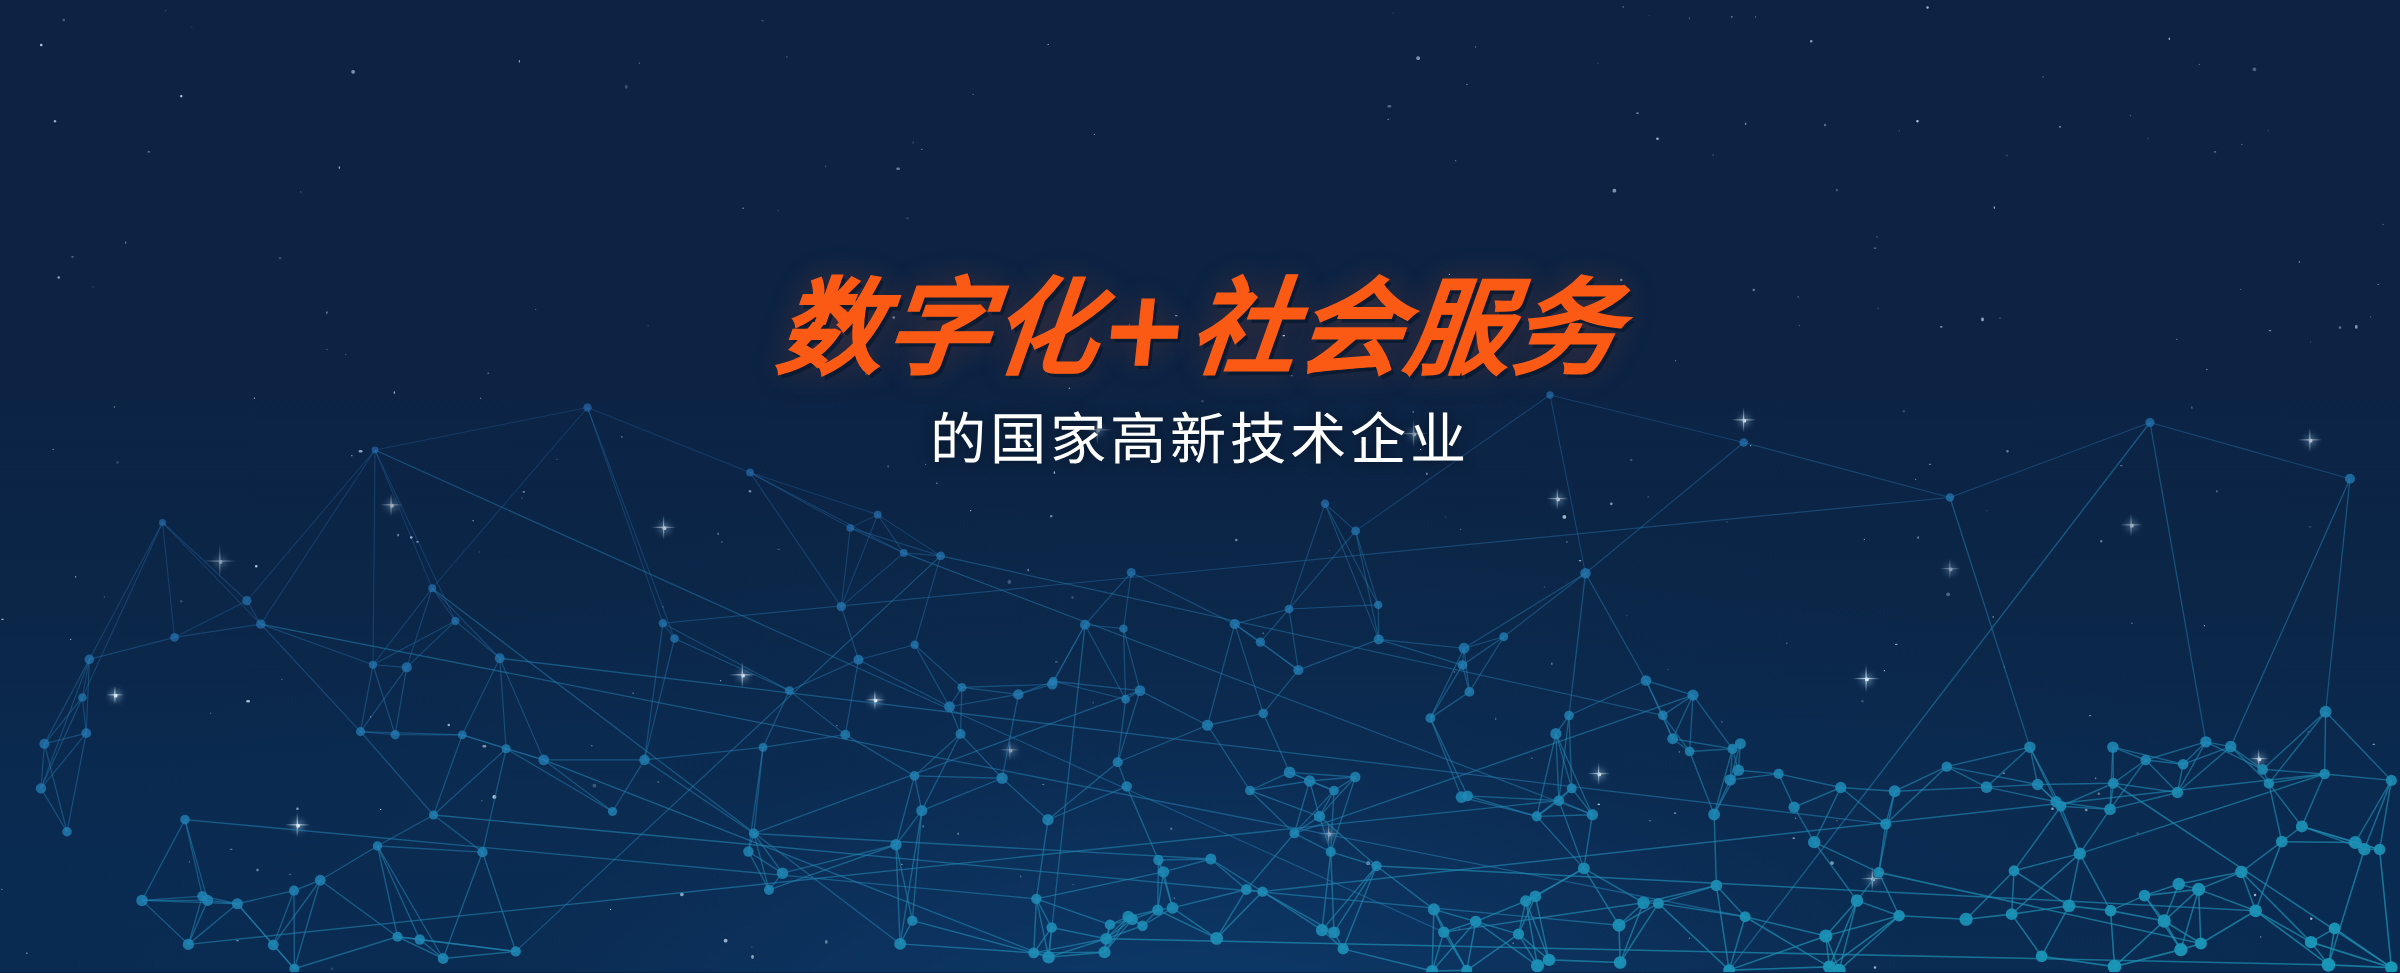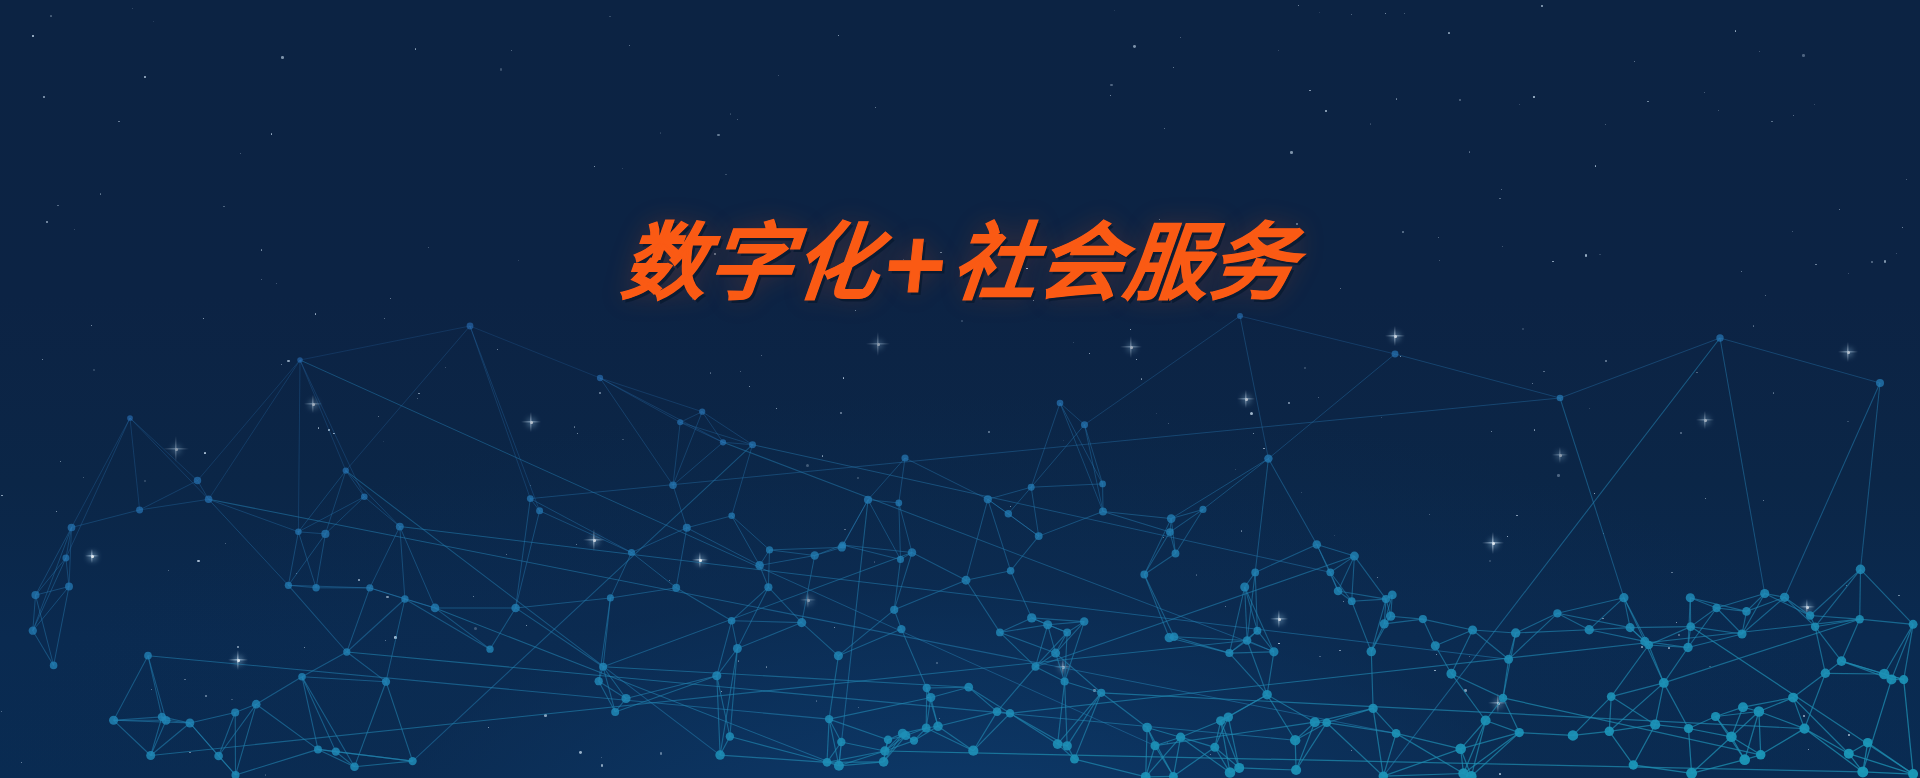--- a/index.html
+++ b/index.html
@@ -1233,15 +1233,16 @@
         <circle cx="1240.0" cy="8.0" r="2.95" fill="rgb(40,113,181)" fill-opacity="0.65"></circle>
         <circle cx="1395.0" cy="46.0" r="3.47" fill="rgb(39,118,182)" fill-opacity="0.69"></circle>
         <circle cx="1560.0" cy="90.0" r="3.33" fill="rgb(37,122,182)" fill-opacity="0.72"></circle>
         <circle cx="1720.0" cy="30.0" r="3.69" fill="rgb(38,119,182)" fill-opacity="0.70"></circle>
         <circle cx="1880.0" cy="75.0" r="4.02" fill="rgb(37,124,182)" fill-opacity="0.74"></circle>
       </g>
   </svg>
 
   <div class="copy">
     <h1 id="main-title">数字化+社会服务</h1>
+    <div id="subtitle">的国家高新技术企业</div>
   </div>
 
 </div>
 
 </body></html>

